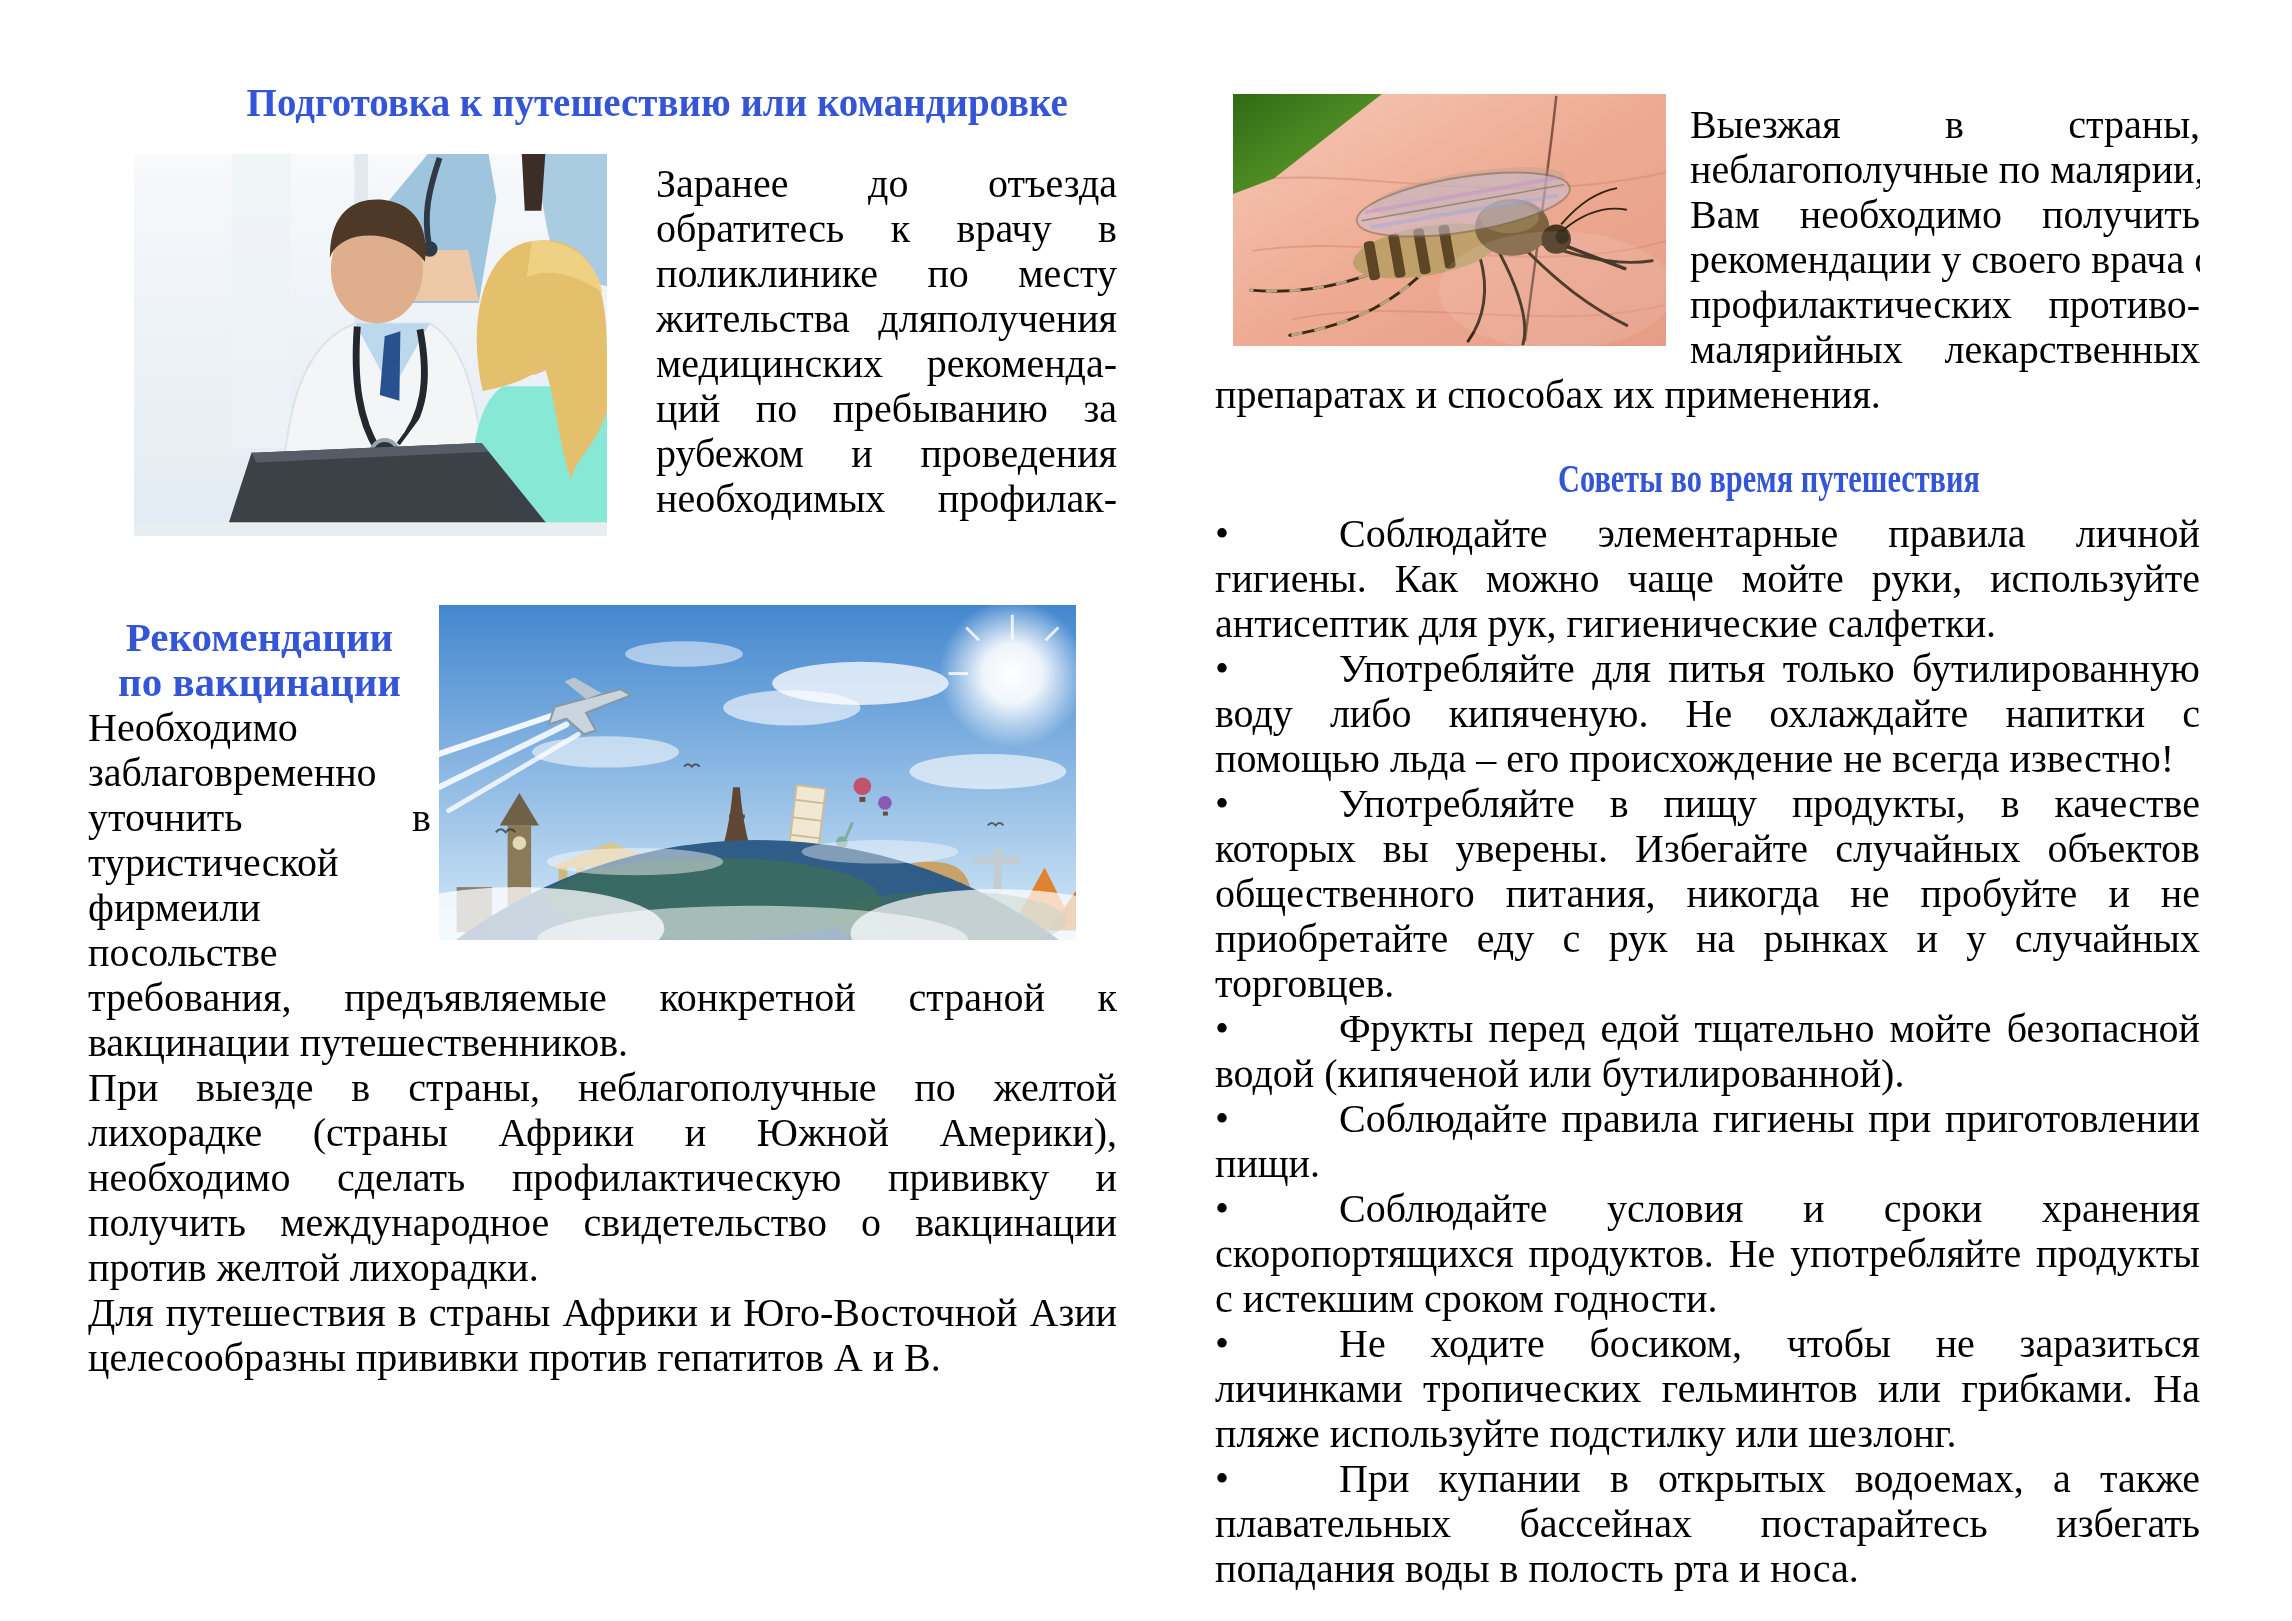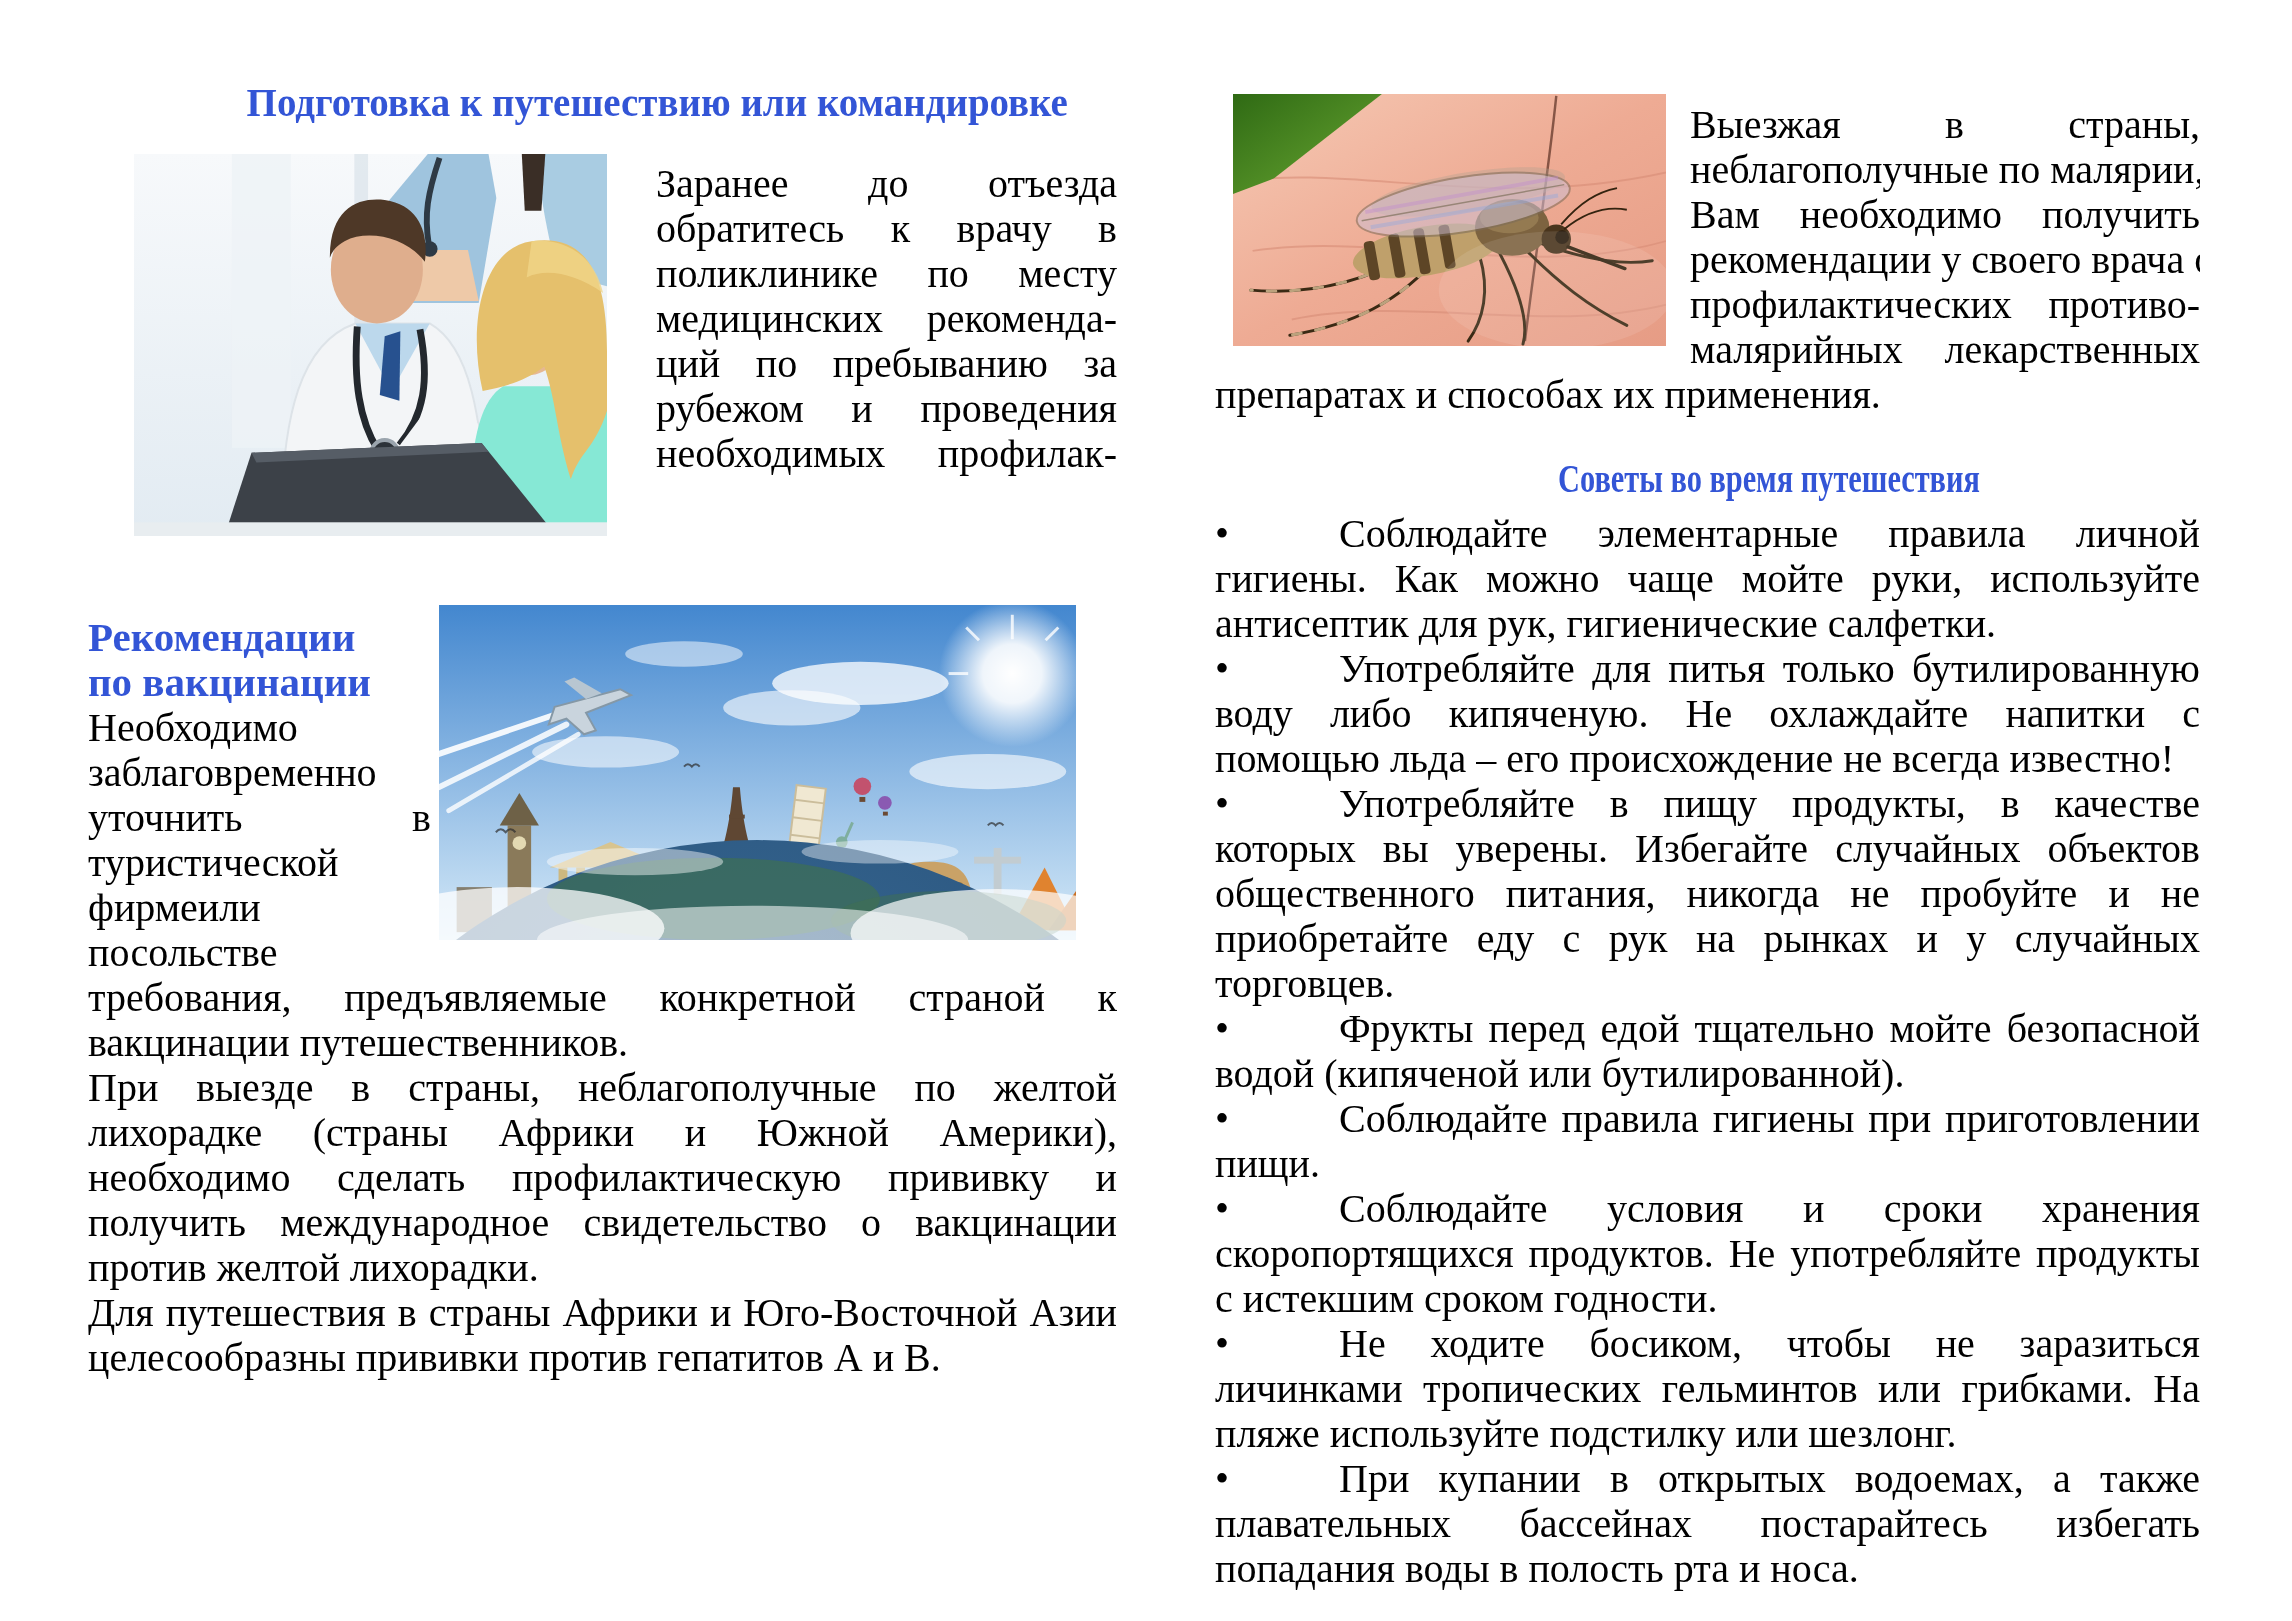--- a/index.html
+++ b/index.html
@@ -23,21 +23,21 @@
   .row { display: flex; align-items: flex-start; }
   .doctor-row { margin-top: 27px; }
   .doctor-img { width: 473px; height: 382px; margin-left: 46px; flex: none; display: block; }
   .doctor-text { margin-left: 49px; width: 461px; padding-top: 6.9px; }
 
   .jline { text-align: justify; text-align-last: justify; white-space: nowrap; overflow: hidden; }
   .jline.end { text-align-last: left; }
 
   .vacc-row { margin-top: 69px; }
   .vacc-left { width: 343px; flex: none; padding-top: 9.8px; }
-  .vacc-heading { font-size: 41px; line-height: 45px; }
+  .vacc-heading { text-align: center; font-size: 41px; line-height: 45px; }
   .vacc-img { width: 637px; height: 335px; margin-left: 7.8px; flex: none; display: block; }
 
   .para { margin: 0; text-align: justify; }
 
   .mosq-row { margin-top: 94px; justify-content: space-between; }
   .mosq-img { width: 433px; height: 252px; margin-left: 17.6px; flex: none; display: block; }
   .mosq-text { margin-left: 24.5px; width: 510px; padding-top: 7.8px; }
 
   .cont-para { margin: 0; text-align: left; }
 
@@ -97,20 +97,21 @@
           <polygon points="120,305 355,295 422,378 95,382" fill="#3c4148"></polygon>
           <polygon points="120,305 355,295 362,304 125,315" fill="#565d66"></polygon>
         </g>
         <rect y="376" width="483" height="14" fill="#e8edf0"></rect>
       </svg>
 
       <div class="doctor-text">
         <div class="jline">Заранее до отъезда</div>
         <div class="jline">обратитесь к врачу в</div>
         <div class="jline">поликлинике по месту</div>
+        <div class="jline">жительства дляполучения</div>
         <div class="jline">медицинских рекоменда-</div>
         <div class="jline">ций по пребыванию за</div>
         <div class="jline">рубежом и проведения</div>
         <div class="jline">необходимых профилак-</div>
       </div>
     </div>
 
     <div class="row vacc-row">
       <div class="vacc-left">
         <h2 class="vacc-heading">

